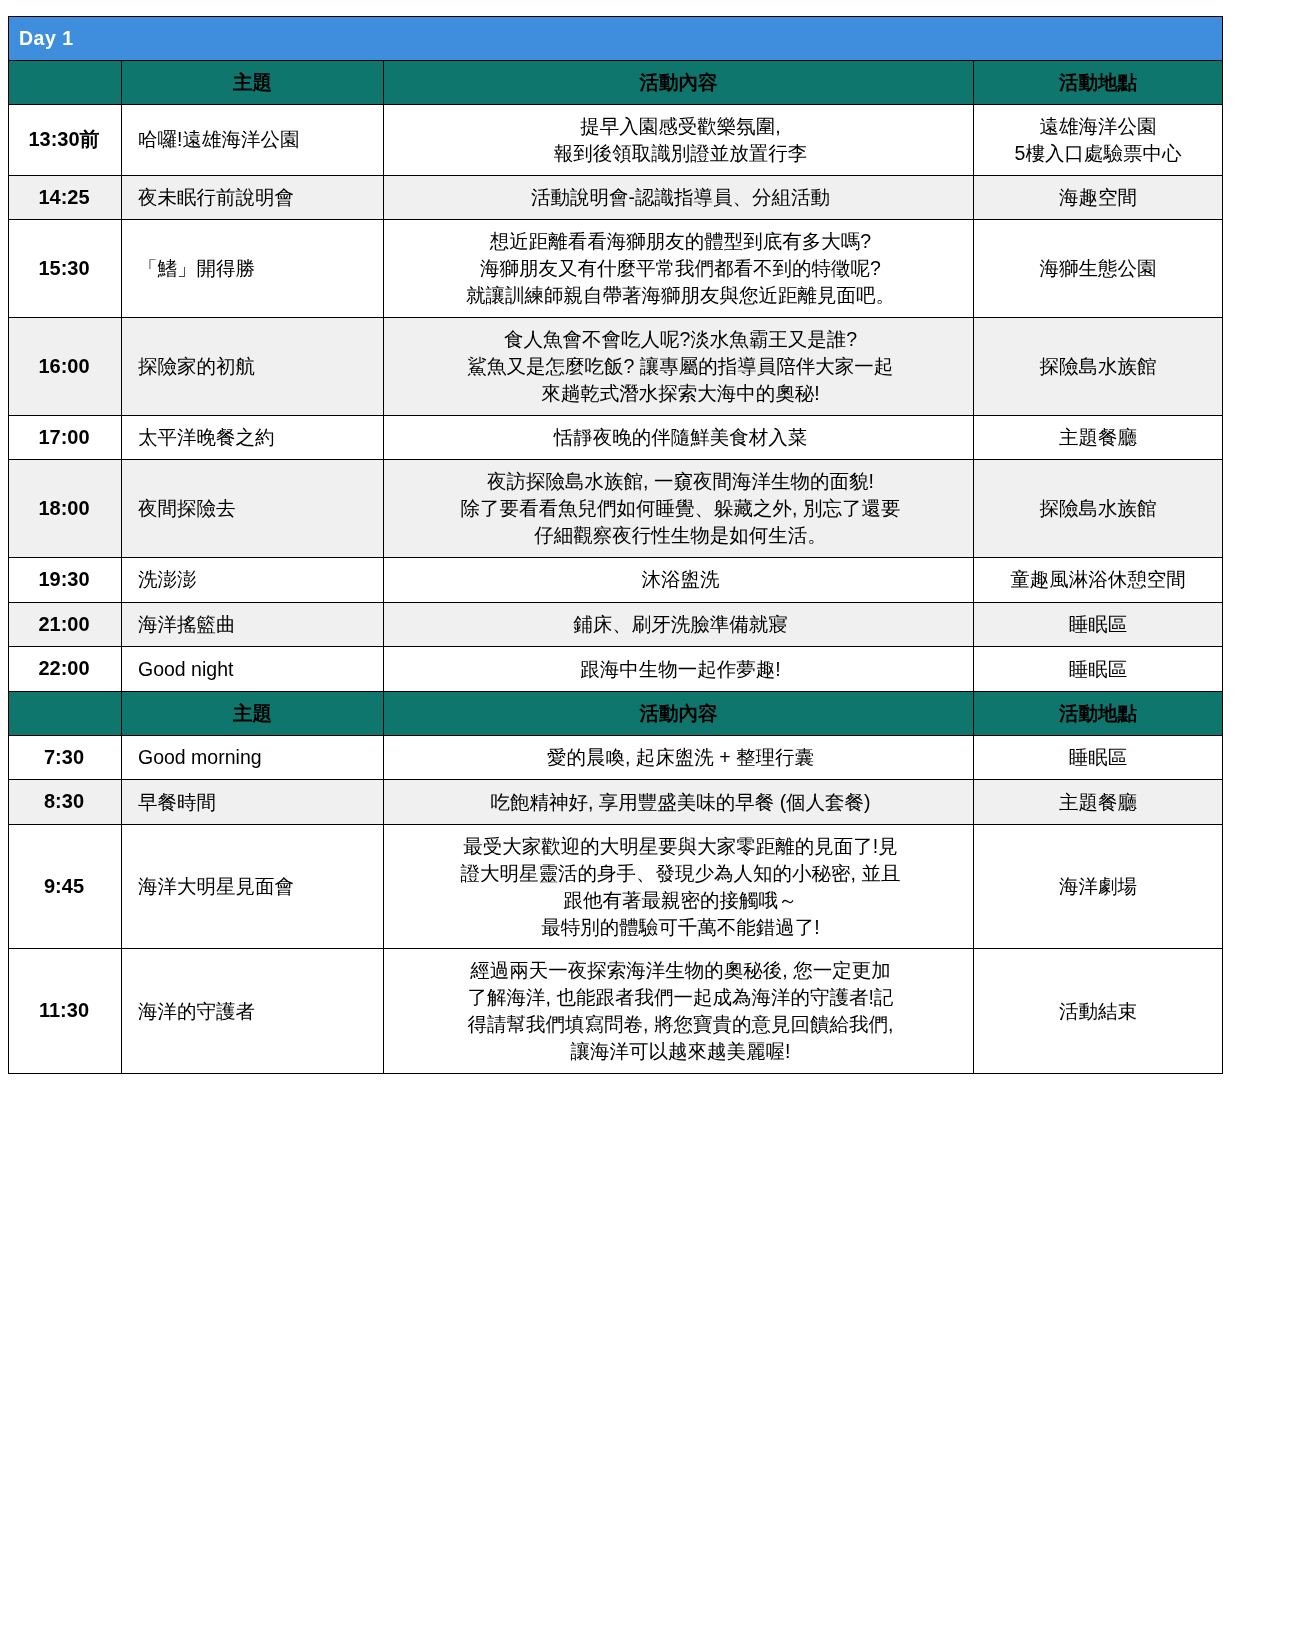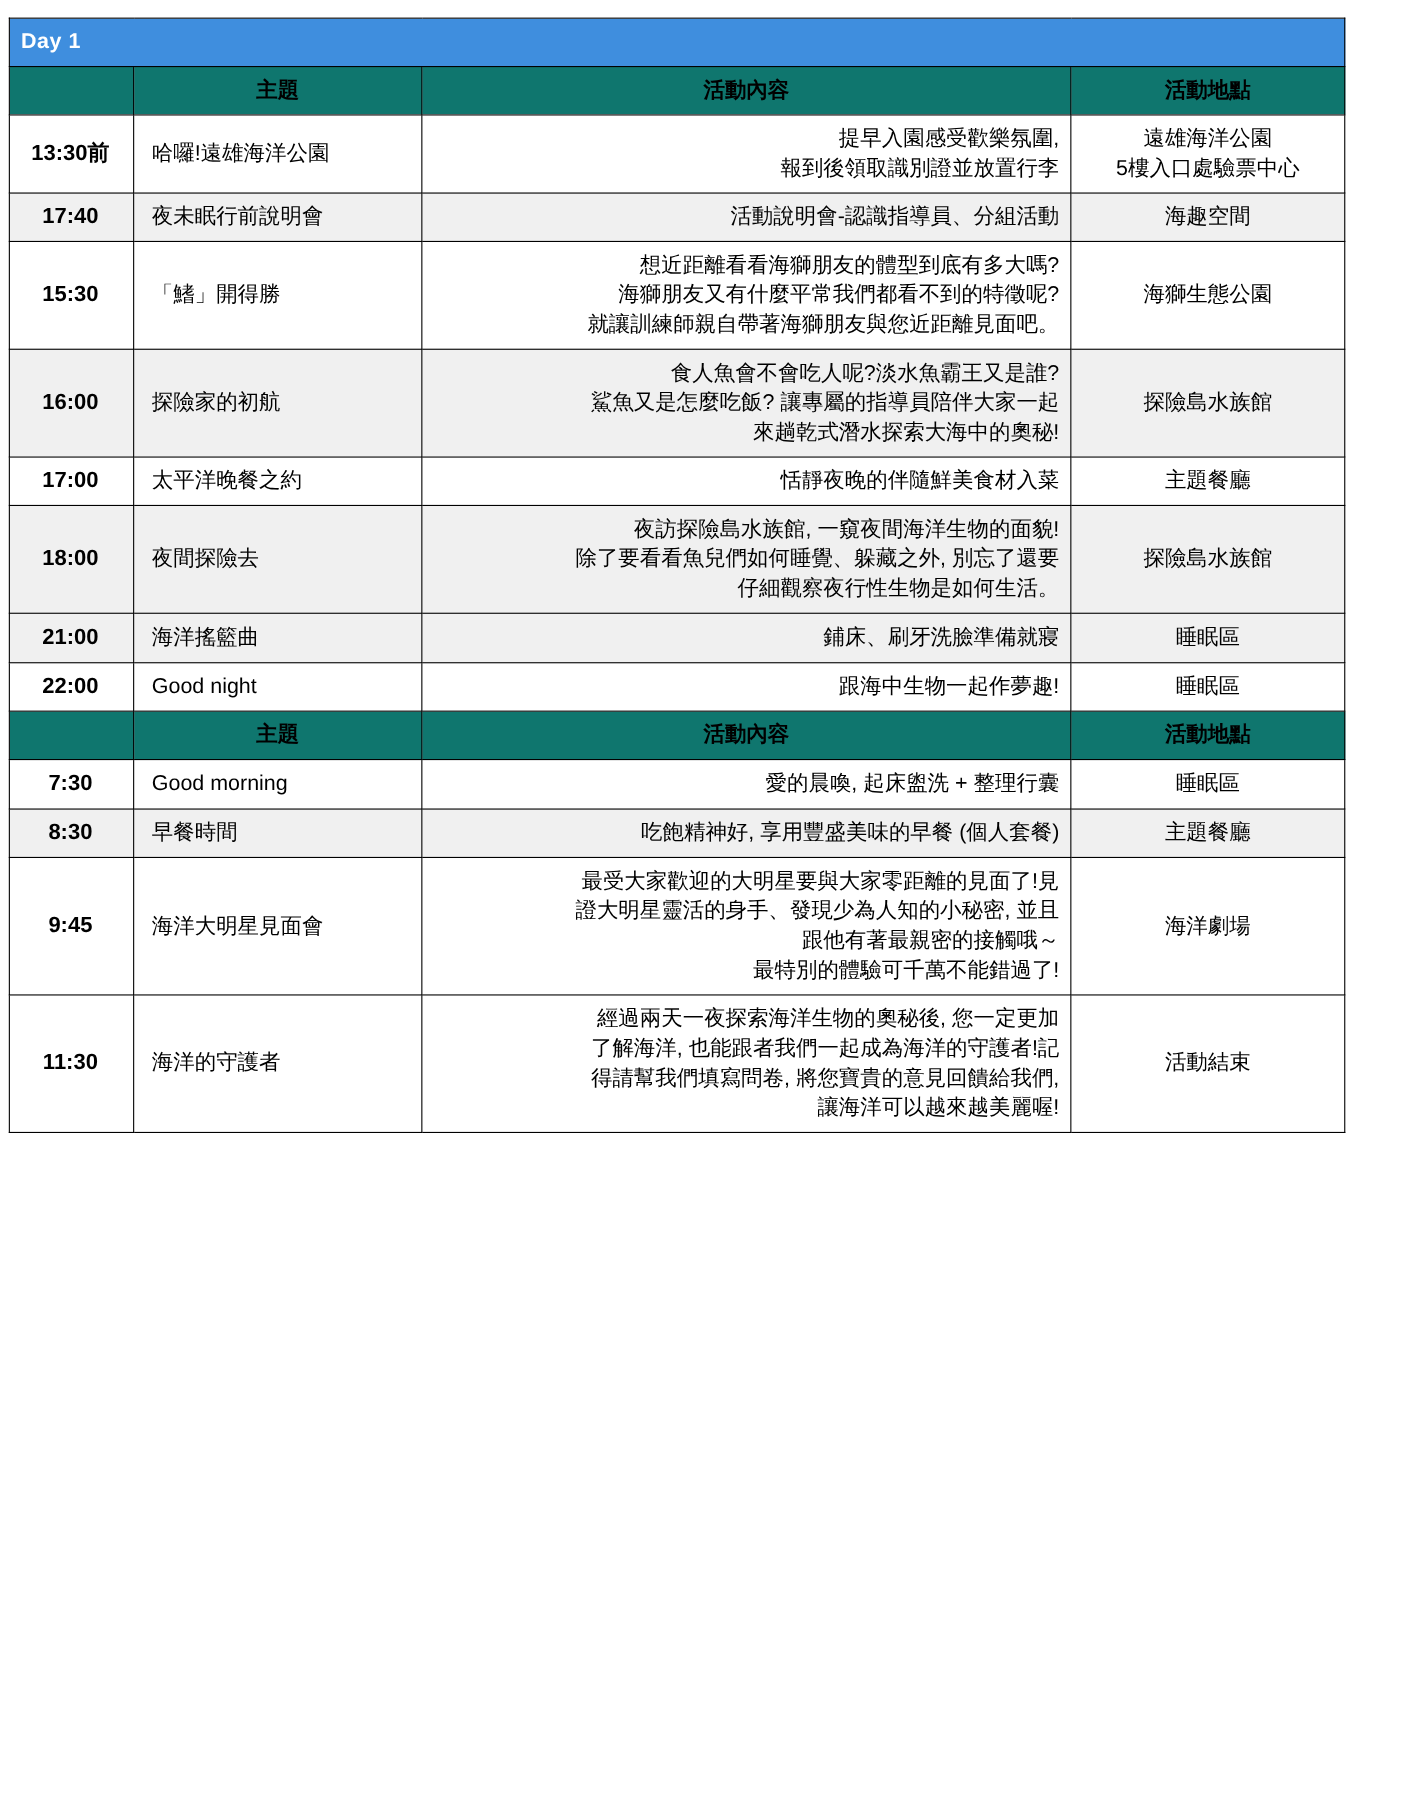--- a/index.html
+++ b/index.html
@@ -62,21 +62,21 @@
     text-align: center;
     font-size: 20px;
     padding-left: 8px;
     white-space: nowrap;
   }
   .row td.theme {
     text-align: left;
     padding-left: 16px;
   }
   .row td.desc {
-    text-align: right;
+    text-align: center;
     padding-left: 14px;
     white-space: pre-line;
   }
   .row td.place {
     text-align: center;
     white-space: pre-line;
   }
   .row.shaded td {
     background: #f0f0f0;
   }
@@ -110,21 +110,21 @@
 
       <tr class="row plain">
         <td class="time">13:30前</td>
         <td class="theme">哈囉!遠雄海洋公園</td>
         <td class="desc">提早入園感受歡樂氛圍,
 報到後領取識別證並放置行李</td>
         <td class="place">遠雄海洋公園
 5樓入口處驗票中心</td>
       </tr>
       <tr class="row shaded">
-        <td class="time">17:40</td>
+        <td class="time">14:25</td>
         <td class="theme">夜未眠行前說明會</td>
         <td class="desc">活動說明會-認識指導員、分組活動</td>
         <td class="place">海趣空間</td>
       </tr>
       <tr class="row plain">
         <td class="time">15:30</td>
         <td class="theme">「鰭」開得勝</td>
         <td class="desc">想近距離看看海獅朋友的體型到底有多大嗎?
 海獅朋友又有什麼平常我們都看不到的特徵呢?
 就讓訓練師親自帶著海獅朋友與您近距離見面吧。</td>
@@ -144,20 +144,26 @@
         <td class="desc">恬靜夜晚的伴隨鮮美食材入菜</td>
         <td class="place">主題餐廳</td>
       </tr>
       <tr class="row shaded">
         <td class="time">18:00</td>
         <td class="theme">夜間探險去</td>
         <td class="desc">夜訪探險島水族館, 一窺夜間海洋生物的面貌!
 除了要看看魚兒們如何睡覺、躲藏之外, 別忘了還要
 仔細觀察夜行性生物是如何生活。</td>
         <td class="place">探險島水族館</td>
+      </tr>
+      <tr class="row plain">
+        <td class="time">19:30</td>
+        <td class="theme">洗澎澎</td>
+        <td class="desc">沐浴盥洗</td>
+        <td class="place">童趣風淋浴休憩空間</td>
       </tr>
       <tr class="row shaded">
         <td class="time">21:00</td>
         <td class="theme">海洋搖籃曲</td>
         <td class="desc">鋪床、刷牙洗臉準備就寢</td>
         <td class="place">睡眠區</td>
       </tr>
       <tr class="row plain">
         <td class="time">22:00</td>
         <td class="theme">Good night</td>

